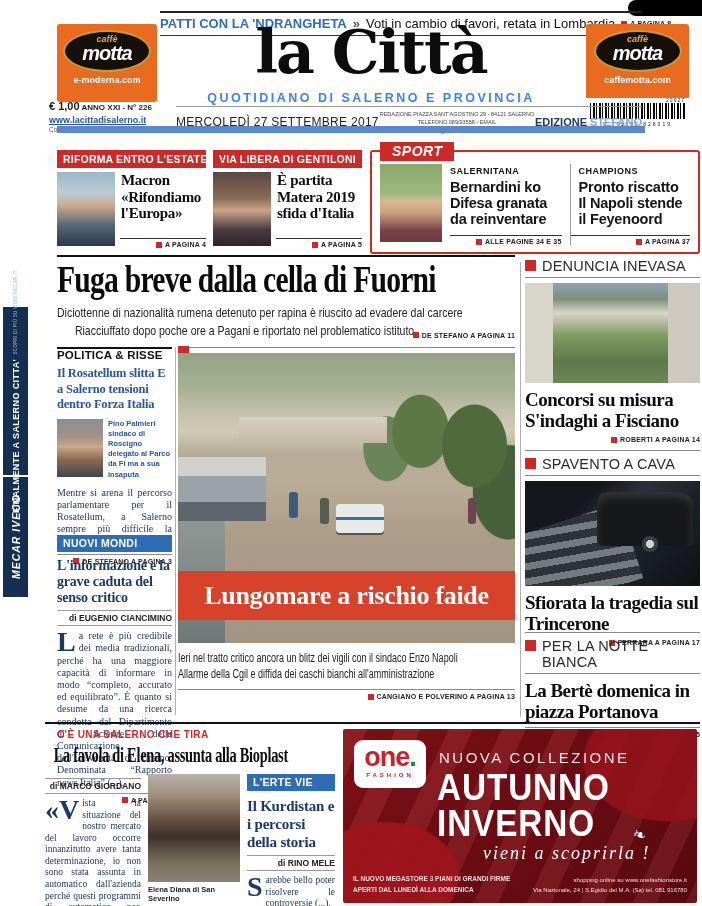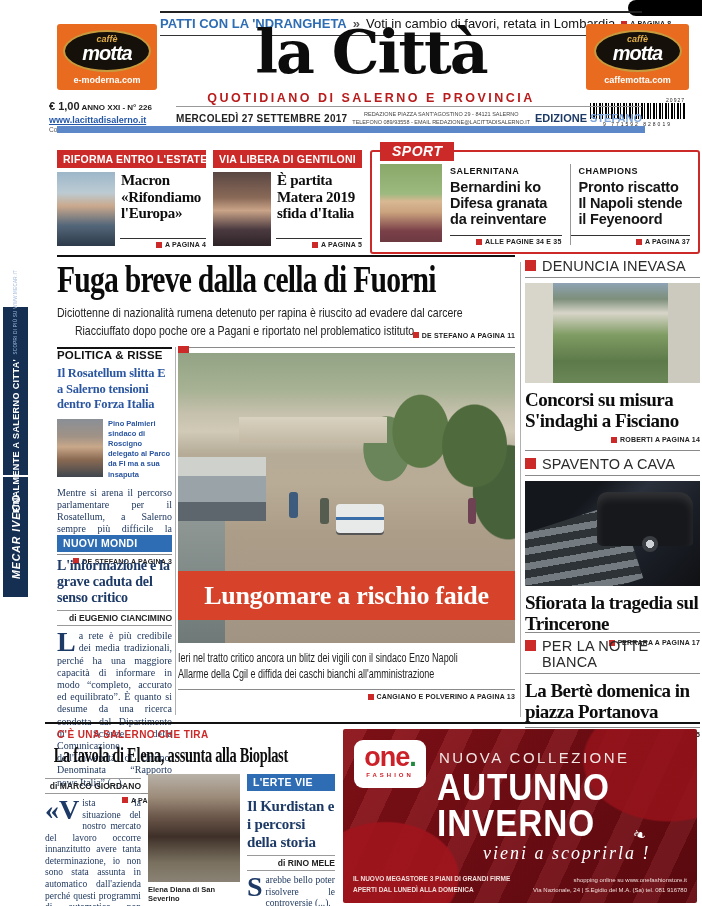--- a/index.html
+++ b/index.html
@@ -27,21 +27,21 @@
 
   
   .topbar{position:absolute;left:160px;top:11px;width:482px;border-top:2px solid #222;
           border-bottom:1px solid #333;padding:3px 0 4px;display:flex;align-items:center;gap:6px;}
   .tb-k{color:#2e6db4;font-weight:bold;font-size:13px;white-space:nowrap;}
   .tb-s{color:#555;font-weight:bold;font-size:13px;}
   .tb-t{font-size:13px;color:#111;font-weight:500;white-space:nowrap;}
   .tb-p{margin-left:auto;}
 
   
-  .motta{position:absolute;width:100px;height:66px;background:#e96b1f;border-radius:3px;
+  .motta{position:absolute;width:100px;height:78px;background:#e96b1f;border-radius:3px;
          text-align:center;top:24px;}
   .motta.l{left:57px;} .motta.r{left:586px;width:103px;}
   .m-oval{width:84px;height:38px;margin:6px auto 3px;background:#15100a;border-radius:50%;
           border:2px solid #c89a3e;position:relative;}
   .m-caffe{position:absolute;top:2px;left:0;right:0;color:#e3b04b;font-size:9px;
            font-style:italic;font-weight:bold;}
   .m-name{position:absolute;top:10px;left:0;right:0;color:#fff;font-size:20px;
           font-weight:900;font-style:italic;letter-spacing:-1px;}
   .m-url{color:#fff;font-size:9px;font-weight:bold;}
   .barcode{position:absolute;left:586px;top:98px;width:103px;height:27px;background:#fff;}
@@ -52,24 +52,24 @@
           letter-spacing:2px;color:#222;}
   .pricebox{position:absolute;left:49px;top:99px;line-height:1.35;}
   .pb-1{font-size:8px;font-weight:bold;color:#222;}
   .pb-1 .big{font-size:11px;}
   .pb-2{font-size:9px;font-weight:bold;color:#2456a8;text-decoration:underline;}
   .pb-3{font-size:6.5px;color:#555;}
   .title{position:absolute;left:170px;top:22px;width:402px;text-align:center;
          font-family:"DejaVu Serif",serif;font-weight:900;font-size:60px;
          letter-spacing:-2px;color:#0c0c0c;line-height:1;}
   .subtitle{position:absolute;left:170px;top:91px;width:402px;text-align:center;
-            color:#b91c1c;font-weight:bold;font-size:12.5px;letter-spacing:2.5px;white-space:nowrap;}
+            color:#3b82f6;font-weight:bold;font-size:12.5px;letter-spacing:2.5px;white-space:nowrap;}
   .daterow{position:absolute;left:176px;top:106px;width:466px;border-top:1px solid #999;
            padding-top:3px;display:flex;align-items:center;justify-content:space-between;}
-  .dr-date{font-size:10px;font-weight:700;color:#222;letter-spacing:.3px;white-space:nowrap;}
+  .dr-date{font-size:12px;font-weight:400;color:#222;letter-spacing:.3px;white-space:nowrap;}
   .dr-mid{text-align:center;font-size:5.5px;color:#444;line-height:1.5;}
   .dr-ed{font-size:11px;font-weight:bold;white-space:nowrap;}
   .dr-ed .e1{color:#1d3a66;} .dr-ed .e2{color:#7fa6db;}
   .bluebar{position:absolute;left:57px;top:126px;width:588px;height:7px;background:#5c88c9;}
 
   
   .nbox{position:absolute;top:150px;width:149px;height:100px;}
   .nbox.b1{left:57px;} .nbox.b2{left:213px;}
   .nbox .hd{background:#cc2a28;color:#fff;font-weight:bold;font-size:10.5px;
             padding:3px 6px;letter-spacing:.2px;white-space:nowrap;}

